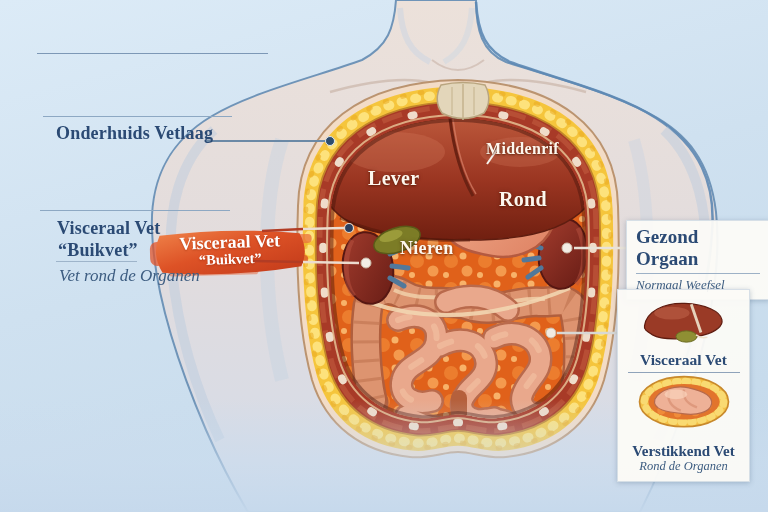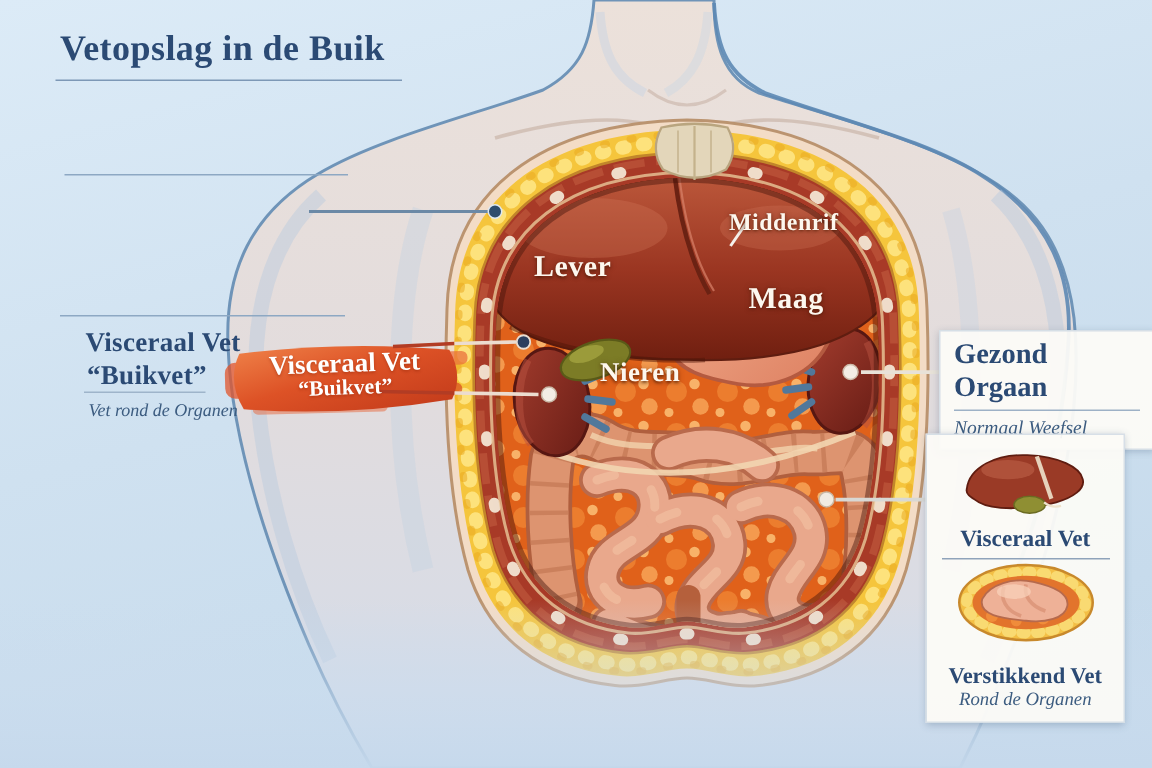--- a/index.html
+++ b/index.html
@@ -24,32 +24,32 @@
   #title-underline{left:37px;top:53px;width:231px;border-top-color:#7d98b6;}
 
   #label-sub-rule{left:43px;top:116px;width:189px;}
   #label-sub-heading{left:56px;top:123px;font-size:18px;}
   #label-sub-sub{left:58px;top:151px;font-size:15px;}
 
   #label-vis-rule{left:40px;top:210px;width:190px;}
   #label-vis-line1{left:57px;top:218px;font-size:18px;}
   #label-vis-line2{left:58px;top:240px;font-size:18px;}
   #label-vis-smallrule{left:56px;top:261px;width:81px;border-top-color:#9eb4ca;}
-  #label-vis-sub{left:59px;top:266px;font-size:12px;}
+  #label-vis-sub{left:59px;top:266px;font-size:17px;}
 
   #badge-text{
     left:155px;top:233px;width:150px;height:40px;transform:rotate(-2deg);
     color:#fff;text-align:center;line-height:1.05;
     text-shadow:0 1px 2px rgba(130,30,0,.45);
   }
   #badge-text .l1{font-size:18px;font-weight:bold;}
   #badge-text .l2{font-size:14.5px;font-weight:bold;}
 
   #lbl-middenrif{left:486px;top:140px;font-size:16px;}
-  #lbl-lever{left:356px;top:167px;font-size:20px;}
+  #lbl-lever{left:368px;top:167px;font-size:20px;}
   #lbl-maag{left:499px;top:188px;font-size:20px;}
   #lbl-nieren{left:400px;top:238px;font-size:18px;}
 
   .white-box{
     background:rgba(252,251,247,.95);
     box-shadow:0 1px 5px rgba(60,85,115,.3);
     border:1px solid rgba(190,205,220,.6);
   }
   #healthy-box{left:626px;top:220px;width:124px;padding:5px 9px 6px 9px;}
   #healthy-box .h{font-size:19px;font-weight:bold;}
@@ -293,39 +293,39 @@
       <line x1="627" y1="248" x2="574" y2="248" stroke="#e8e2d8" stroke-width="2.5"></line>
       <circle cx="567" cy="248" r="5" fill="#f3ede5" stroke="#cdbcab" stroke-width="1"></circle>
 
       <line x1="618" y1="333" x2="557" y2="333" stroke="#d8d8d4" stroke-width="2.5"></line>
       <circle cx="551" cy="333" r="5" fill="#f1ebe2" stroke="#c9b8a6" stroke-width="1"></circle>
 
       <line x1="498" y1="148" x2="487" y2="164" stroke="#f5f2ec" stroke-width="2"></line>
     </g>
   </svg>
 
-  <div id="title" class="abs navy heading">Vetopslag in de Buik</div>
   <div id="title-underline" class="abs rule"></div>
 
   <div id="label-sub-rule" class="abs rule"></div>
+  <div id="label-sub-heading" class="abs navy heading">Onderhuids Vetlaag</div>
 
   <div id="label-vis-rule" class="abs rule"></div>
   <div id="label-vis-line1" class="abs navy heading">Visceraal Vet</div>
   <div id="label-vis-line2" class="abs navy heading">“Buikvet”</div>
   <div id="label-vis-smallrule" class="abs rule"></div>
   <div id="label-vis-sub" class="abs navy-sub italic">Vet rond de Organen</div>
 
   <div id="badge-text" class="abs">
     <div class="l1">Visceraal Vet</div>
     <div class="l2">“Buikvet”</div>
   </div>
 
   <div id="lbl-middenrif" class="abs organ-label">Middenrif</div>
   <div id="lbl-lever" class="abs organ-label">Lever</div>
-  <div id="lbl-maag" class="abs organ-label">Maag</div>
+  <div id="lbl-maag" class="abs organ-label">Rond</div>
   <div id="lbl-nieren" class="abs organ-label">Nieren</div>
 
   <div id="healthy-box" class="abs white-box">
     <div class="h navy">Gezond Orgaan</div>
     <div class="divider"></div>
     <div class="s navy-sub italic">Normaal Weefsel</div>
   </div>
 
   <div id="side-panel" class="abs white-box">
     <svg width="106" height="56" viewBox="0 0 110 64">

